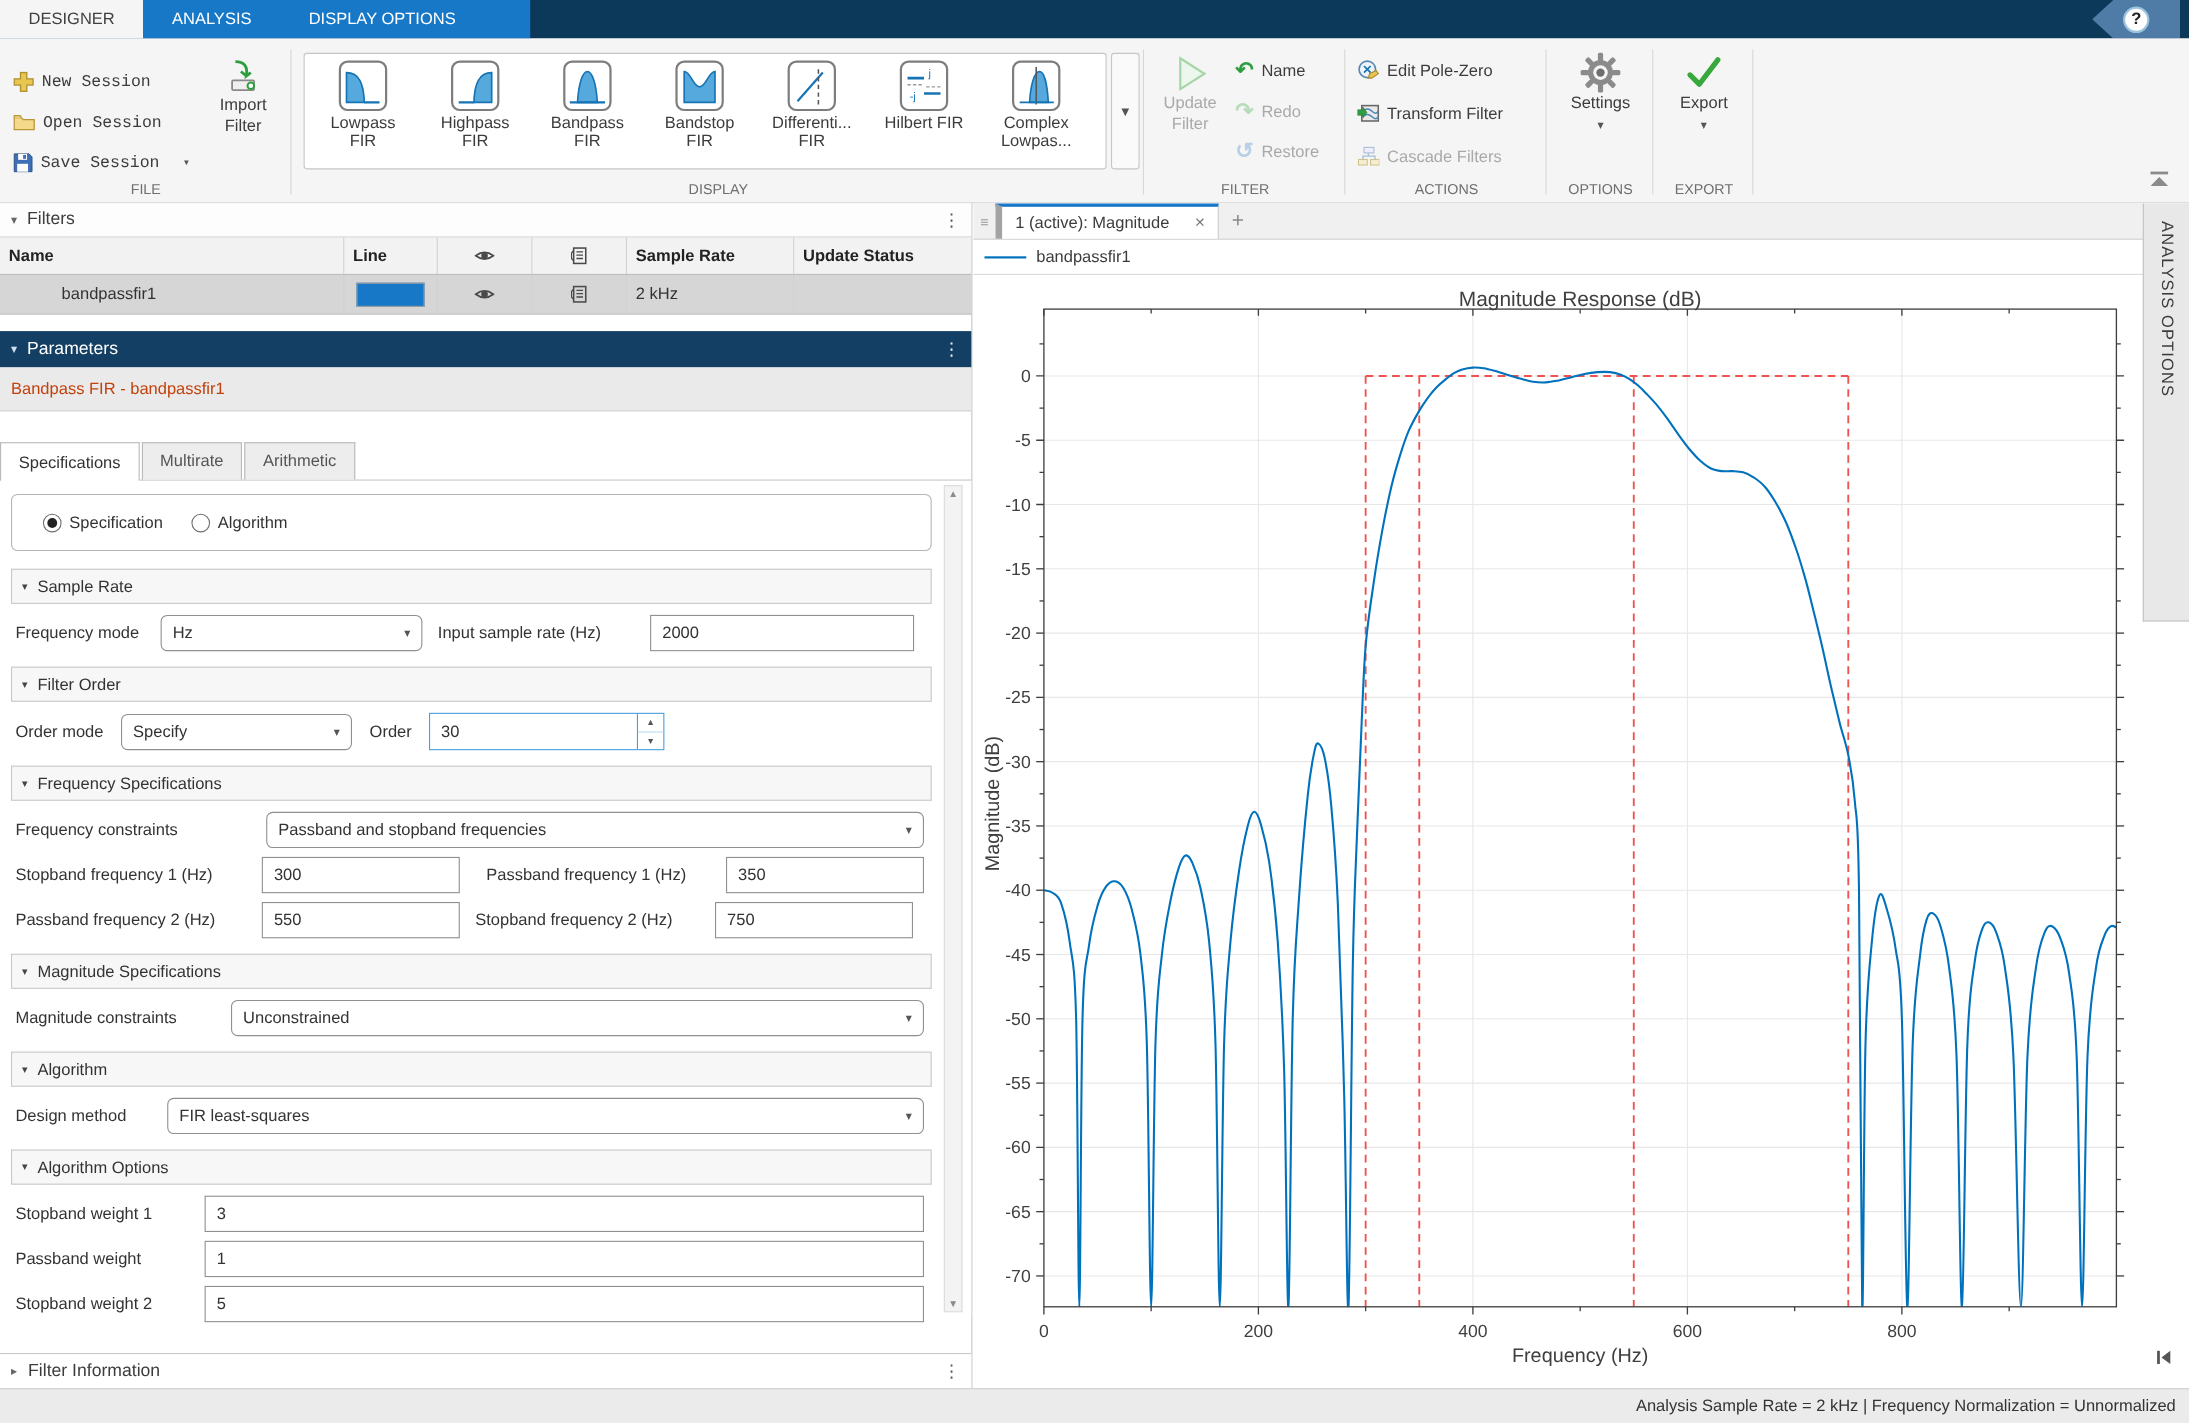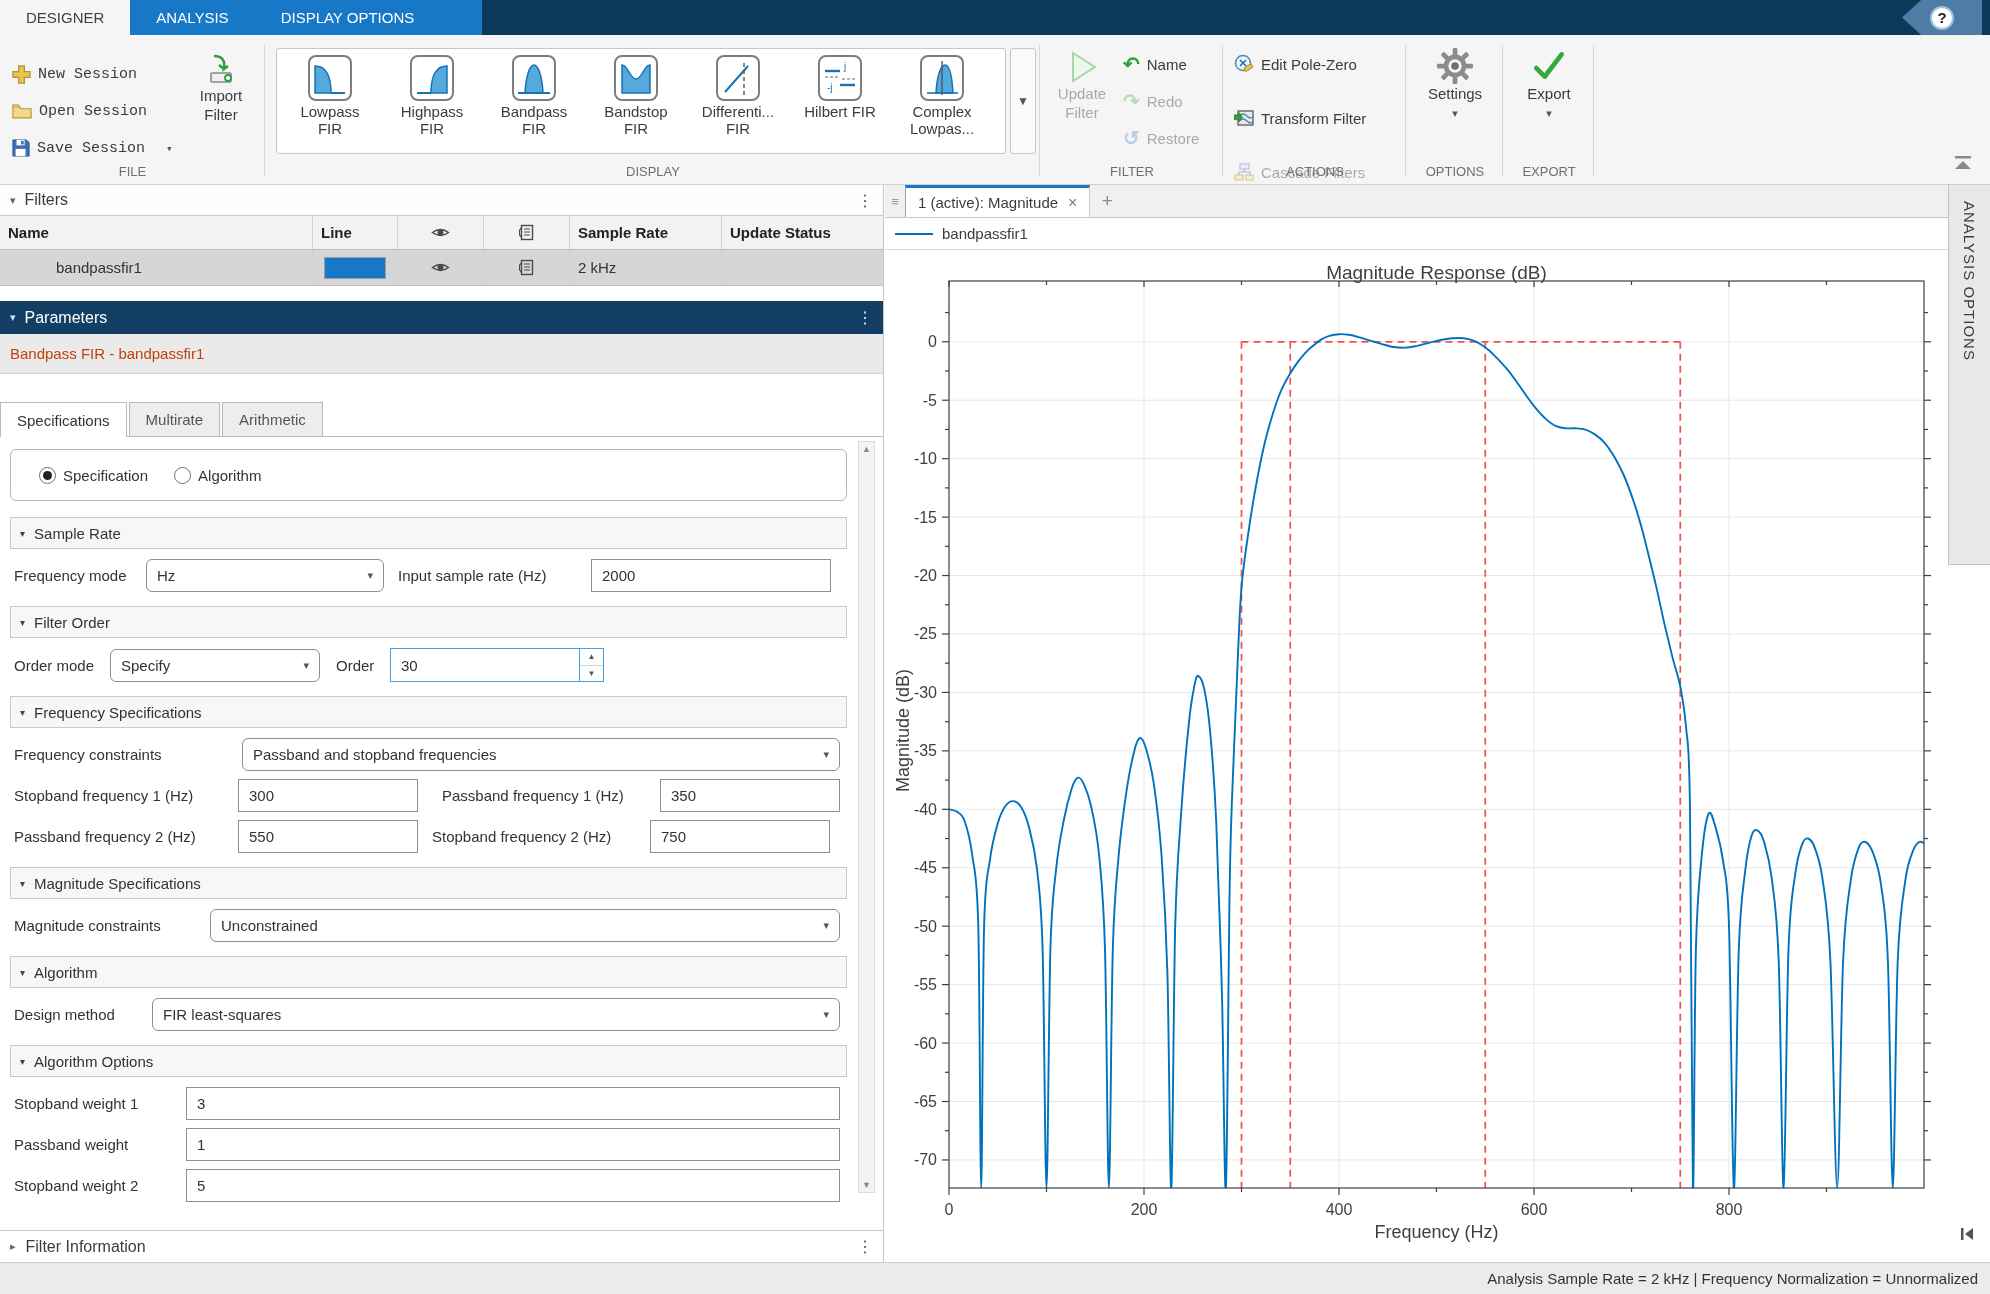--- a/index.html
+++ b/index.html
@@ -69,21 +69,21 @@
   .spin .btns div { flex:1; display:flex; align-items:center; justify-content:center; font-size:8px; color:#555; }
   .spin .btns div:first-child { border-bottom:1px solid #bcdcf2; }
   .filterinfo { position:absolute; left:0; bottom:0; width:100%; height:32px; border-top:1px solid #c9c9c9; display:flex; align-items:center; padding:0 10px; font-size:16px; color:#3c3c3c; background:#fff; }
   .filterinfo .tri { font-size:11px; color:#666; margin-right:10px; }
   .filterinfo .dots { margin-left:auto; color:#555; font-size:16px; }
 
   
   .right-panel { position:absolute; left:885px; top:185px; width:1105px; height:1077px; background:#fff; }
   .plot-tabbar { height:33px; background:#f0f0f0; border-bottom:1px solid #c9c9c9; display:flex; align-items:stretch; }
   .grip { width:20px; display:flex; align-items:center; justify-content:center; color:#999; font-size:13px; }
-  .plot-tab { background:#fff; border-left:1px solid #a3a3a3; border-right:1px solid #c9c9c9; border-top:3px solid #1878c8; display:flex; align-items:center; padding:0 12px; font-size:15px; color:#3c3c3c; gap:10px; }
+  .plot-tab { background:#fff; border-left:6px solid #a3a3a3; border-right:1px solid #c9c9c9; border-top:3px solid #1878c8; display:flex; align-items:center; padding:0 12px; font-size:15px; color:#3c3c3c; gap:23px; }
   .plot-tab .close { color:#777; font-size:16px; }
   .addtab { width:34px; display:flex; align-items:center; justify-content:center; color:#8a8a8a; font-size:19px; }
   .legend-row { height:32px; display:flex; align-items:center; gap:9px; padding-left:10px; border-bottom:1px solid #dadada; background:#fff; }
   .legend-line { width:38px; height:0; border-top:2px solid #0072BD; }
   .legend-txt { font-size:15px; color:#3c3c3c; }
   .chart-region { position:relative; height:1011px; background:#fff; }
   .chart-title { position:absolute; left:64px; width:975px; top:12px; text-align:center; font-size:19px; color:#3f3f3f; }
   .chart-xlabel { position:absolute; left:64px; width:975px; top:972px; text-align:center; font-size:18px; color:#3f3f3f; }
   .chart-ylabel { position:absolute; left:-212px; top:470px; width:460px; text-align:center; font-size:18px; color:#3f3f3f; transform:rotate(-90deg); }
   #plot-svg { position:absolute; left:0; top:0; }
@@ -245,21 +245,21 @@
         <div class="rsmall disabled">
             <span class="glyph-ico" style="color:#b9cfe6;">↺</span>
             <span>Restore</span>
           </div>
       </div>
       <div class="glabel">FILTER</div>
       <div class="gsep" style="right:0;"></div>
     </div>
 
     <div class="rgroup" style="left:1224px;width:182px;">
-      <div style="position:absolute;left:10px;top:14px;display:flex;flex-direction:column;gap:24px;">
+      <div style="position:absolute;left:10px;top:14px;display:flex;flex-direction:column;gap:9px;">
         <div class="rsmall">
           <svg width="20" height="20" viewBox="0 0 20 20">
               <circle cx="9" cy="9" r="7.5" fill="#eef4fa" stroke="#5a87b0" stroke-width="1.5"></circle>
               <path d="M6 6 l6 6 M12 6 l-6 6" stroke="#1673b4" stroke-width="1.6"></path>
               <path d="M11 13 l6 -3 2 3 -6 4 -3 0z" fill="#e8c64f" stroke="#a5882e" stroke-width="1"></path>
             </svg>
           <span>Edit Pole-Zero</span>
         </div>
         <div class="rsmall">
           <svg width="20" height="20" viewBox="0 0 20 20">

